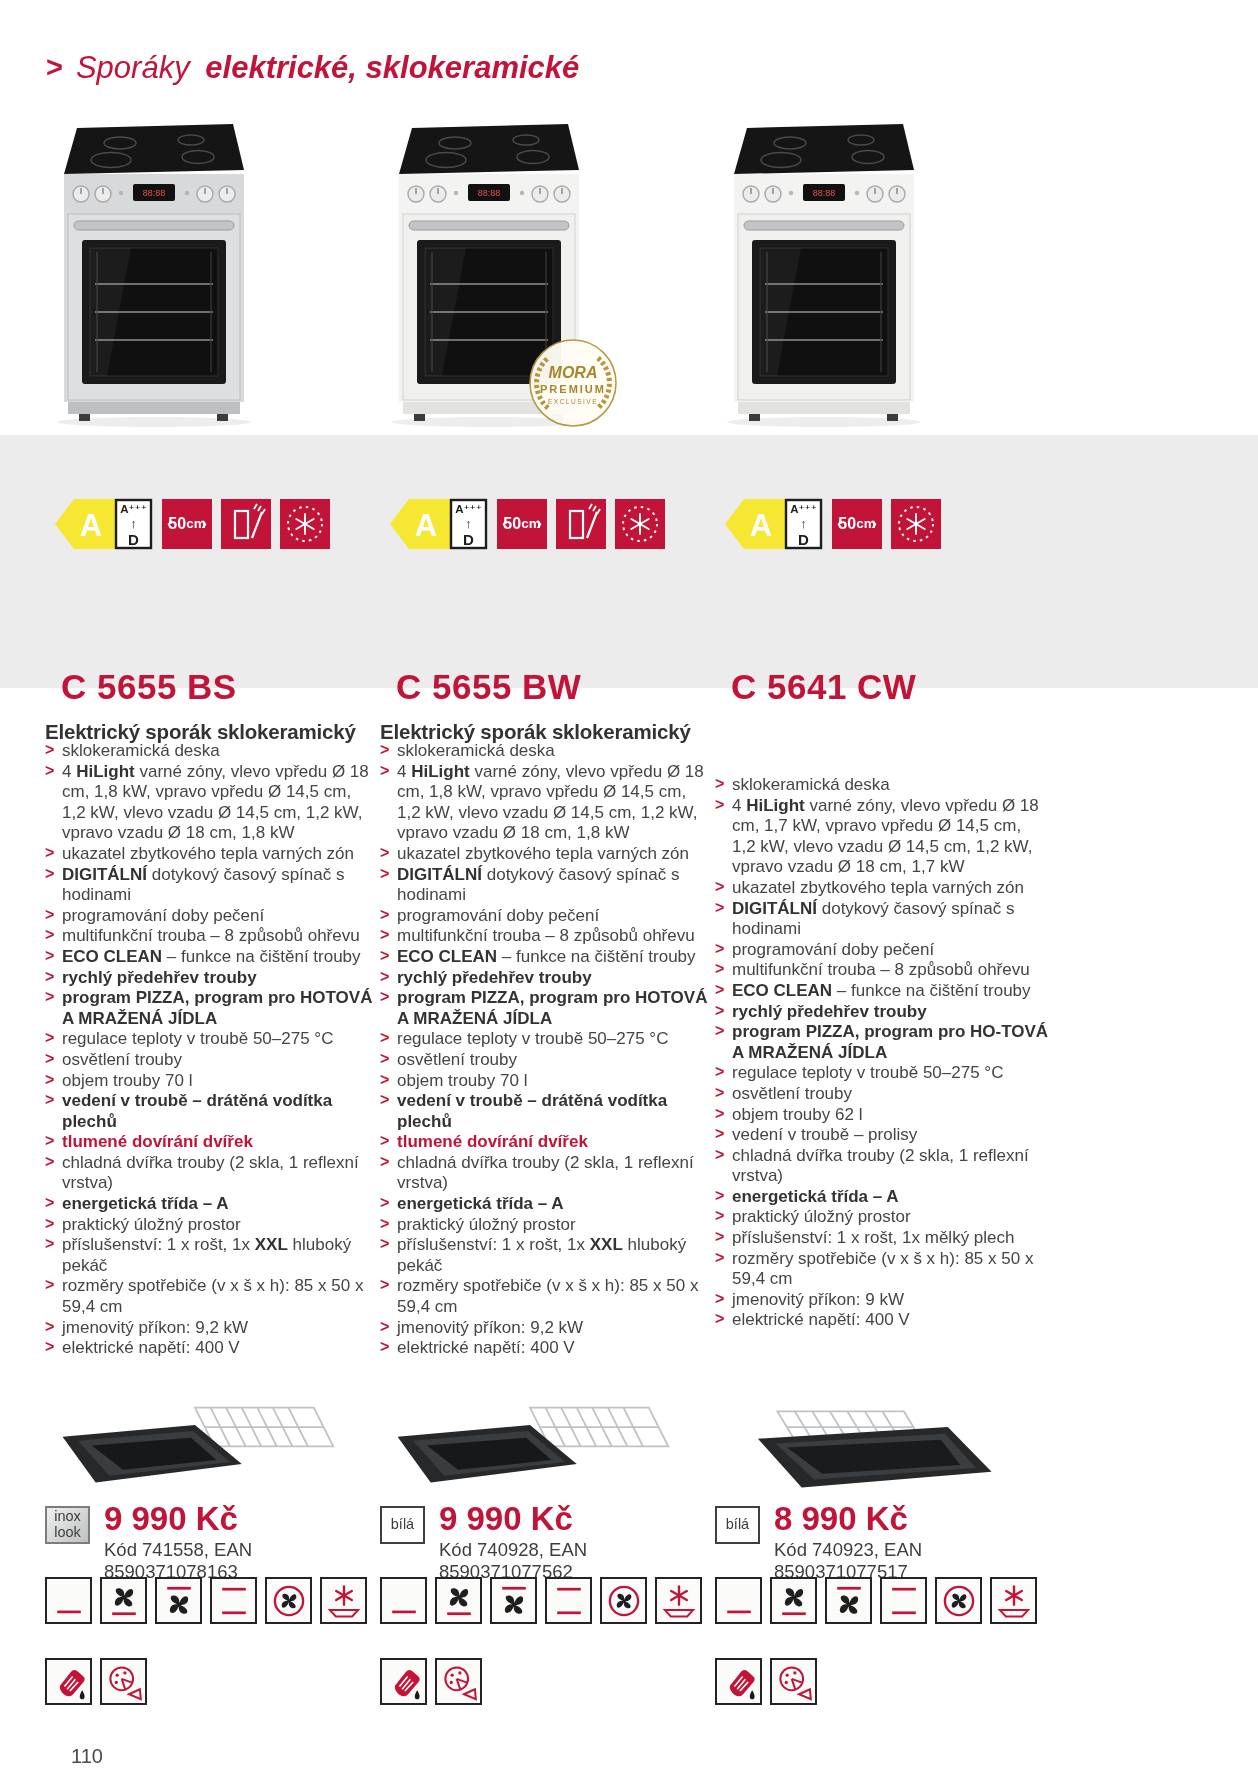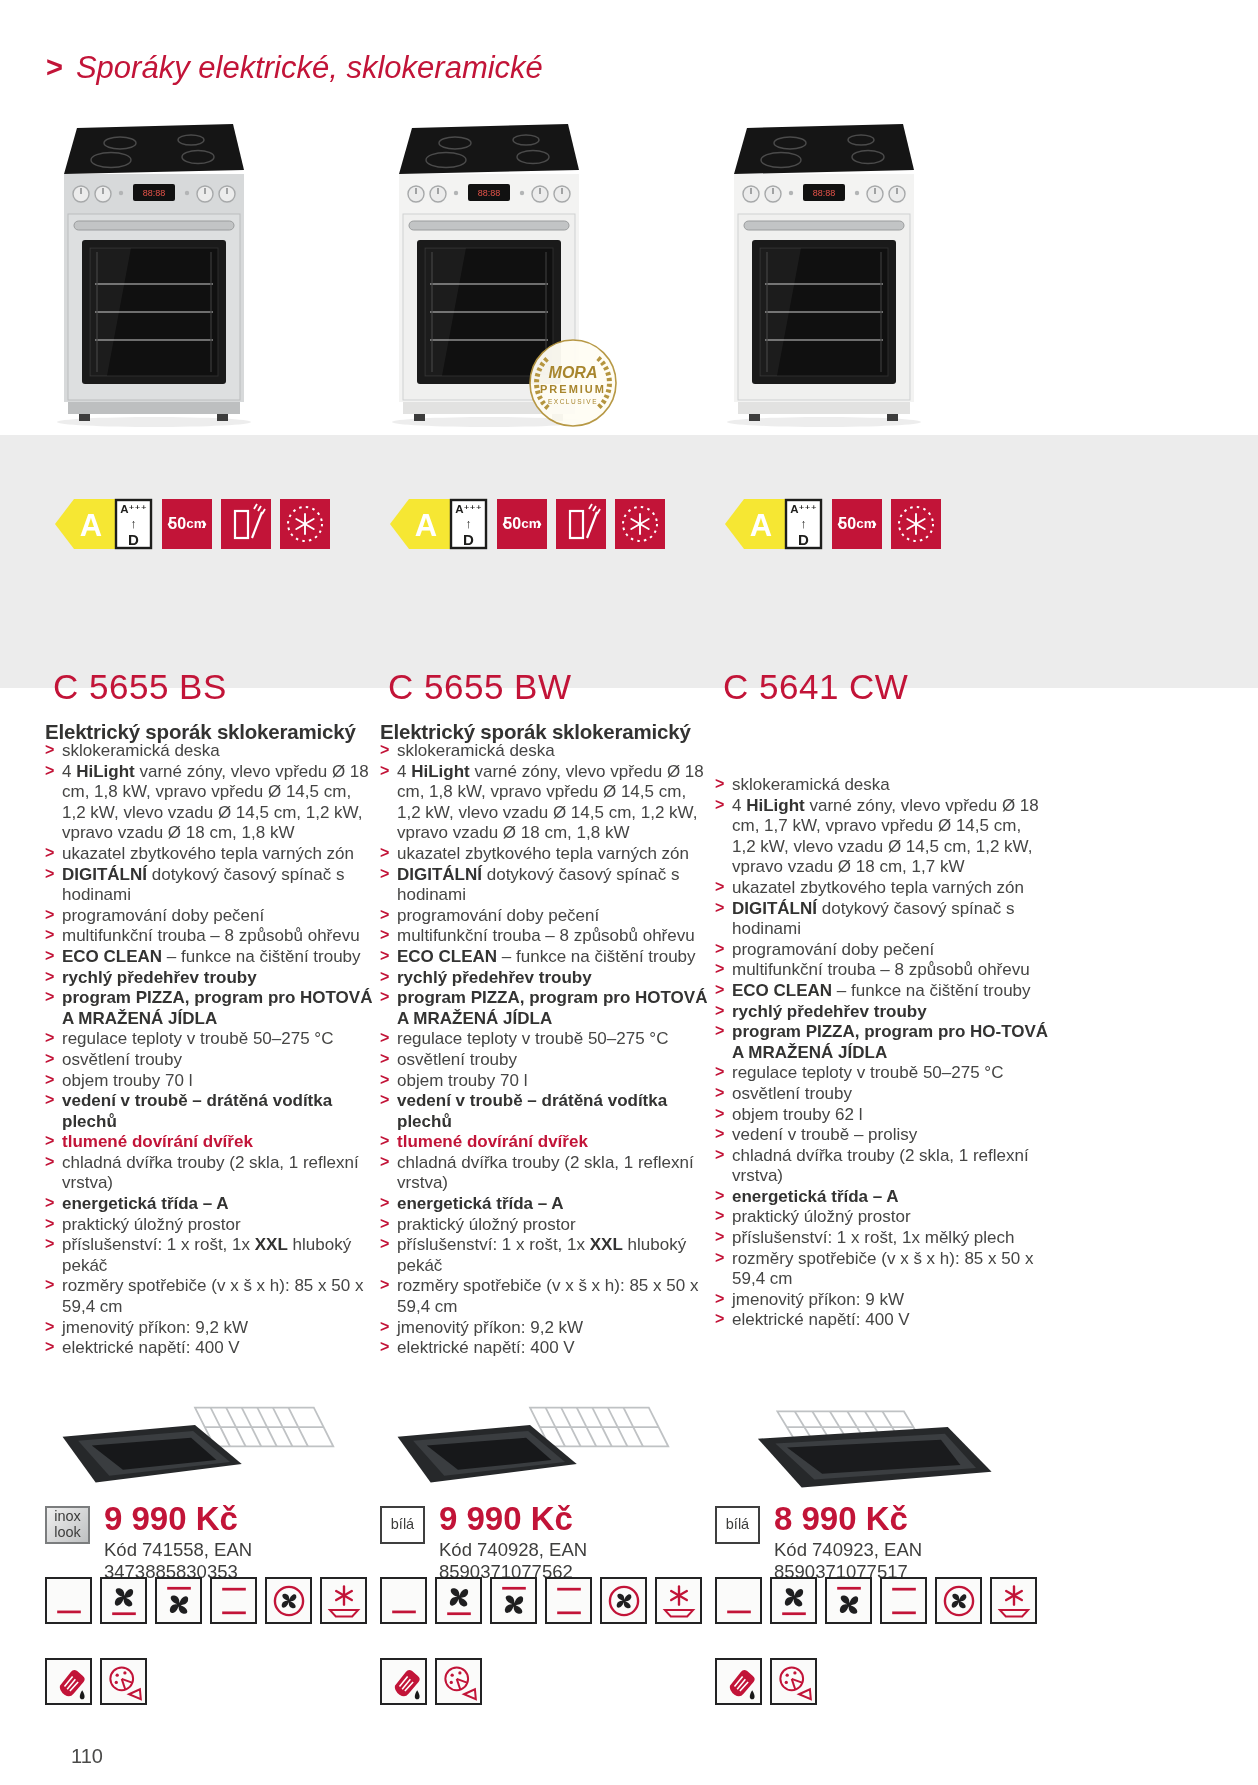--- a/index.html
+++ b/index.html
@@ -11,21 +11,21 @@
   *{box-sizing:border-box;}
   html,body{margin:0;padding:0;background:#ffffff;}
   body{font-family:"Liberation Sans","DejaVu Sans",sans-serif;color:var(--text);}
   .page{position:relative;width:1258px;height:1785px;background:#fff;overflow:hidden;}
 
   
   .header{position:absolute;left:46px;top:50px;display:flex;align-items:baseline;gap:13px;
           font-size:31px;font-style:italic;color:var(--red);}
   .header .chev{font-style:normal;font-weight:bold;font-size:29px;transform:translateY(-1px);}
   .header .t-bold{font-weight:normal;}
-  .header .t-rest{font-weight:normal;}
+  .header .t-rest{font-weight:bold;margin-left:7px;}
 
   
   .band{position:absolute;left:0;top:435px;width:1258px;height:253px;background:var(--band);}
 
   
   .col{position:absolute;top:0;width:322px;height:1785px;}
   .col1{left:45px}.col2{left:380px}.col3{left:715px}
 
   .stove{position:absolute;top:112px;left:2px;width:215px;height:318px;}
   .col1 .stove .body{fill:#d7d9da;}
@@ -38,21 +38,21 @@
   .elabel{display:block;}
   .ebadge{position:relative;width:50px;height:50px;background:var(--red);color:#fff;flex:0 0 auto;
           display:flex;align-items:center;justify-content:center;}
   .ebadge .ba{position:absolute;top:50%;transform:translateY(-55%);font-size:18px;font-weight:bold;line-height:1;}
   .ebadge .ba.l{left:5px;}
   .ebadge .ba.r{right:5px;}
   .ebadge .bc{display:flex;flex-direction:row;align-items:center;line-height:1;font-weight:bold;}
   .ebadge .bv{font-size:16px;}
   .ebadge .bu{font-size:13.5px;}
 
-  .model{position:absolute;top:638px;left:8px;font-size:35px;font-weight:normal;color:var(--red);letter-spacing:.5px;white-space:nowrap;}
+  .model{position:absolute;top:638px;left:16px;font-size:35px;font-weight:bold;color:var(--red);letter-spacing:.5px;white-space:nowrap;}
   .subtitle{position:absolute;top:699px;left:0;font-size:20.5px;font-weight:bold;color:#333332;
             letter-spacing:-0.2px;white-space:pre-line;line-height:1.2;}
   .col3 .subtitle{font-size:24px;line-height:1.22;top:696px;}
 
   .features{position:absolute;top:741px;left:0;width:334px;margin:0;padding:0;list-style:none;
             font-size:17px;line-height:20.6px;color:#454544;}
   .col3 .features{top:775px;}
   .features li{position:relative;padding-left:17px;}
   .features li .chev{position:absolute;left:0;top:-1px;color:var(--red);font-weight:bold;font-size:16px;}
   .features li b{font-weight:bold;color:#333332;}
@@ -219,21 +219,21 @@
           <polygon points="14,48 150,36 198,76 48,95" fill="#26282a"></polygon>
           <polygon points="30,52 148,42 186,74 62,88" fill="#3a3d40"></polygon>
           <polygon points="44,57 146,49 172,72 76,82" fill="#17181a"></polygon>
         </svg></div>
 
     <div class="price-row">
       <span class="variant inox">inox
 look</span>
       <span>
         <div class="price">9 990 Kč</div>
-        <div class="code">Kód 741558, EAN 3473885830353</div>
+        <div class="code">Kód 741558, EAN 8590371078163</div>
       </span>
     </div>
 
     <div class="ficons row1">
         <span class="fbox">
           <svg viewBox="0 0 44 44" width="40" height="40">
             <line x1="9" y1="34" x2="35" y2="34" stroke="#c21438" stroke-width="3"></line>
           </svg>
         </span>
         <span class="fbox">

